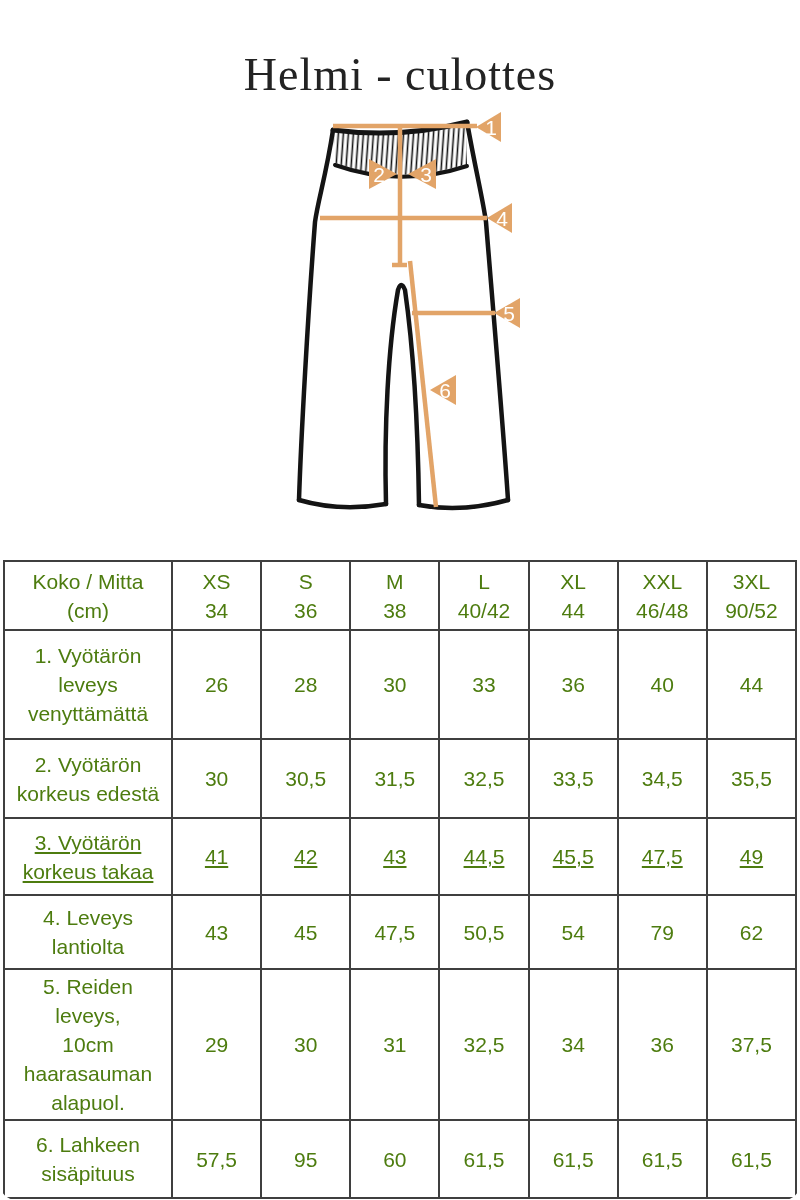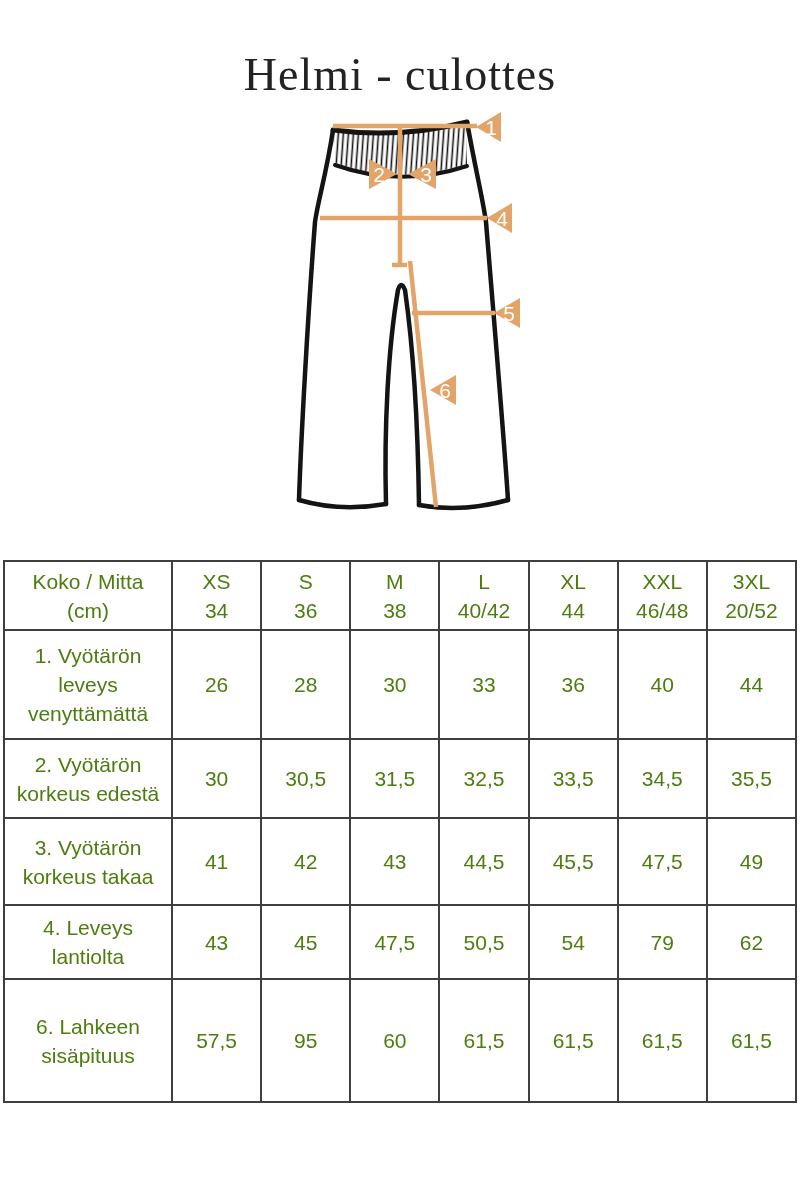--- a/index.html
+++ b/index.html
@@ -9,21 +9,21 @@
               font-family:"Liberation Serif",serif;font-weight:400;font-size:46px;
               color:#232323;letter-spacing:1px;line-height:1;}
   .diagram-wrap{position:absolute;top:108px;left:0;width:800px;height:450px;}
   .size-table{position:absolute;top:560px;left:3px;width:794px;border-collapse:collapse;
               table-layout:fixed;text-align:center;color:#4d7c0f;font-size:21px;}
   .size-table th,.size-table td{border:2px solid #3f3f3f;font-weight:400;
               vertical-align:middle;padding:2px 3px;line-height:29px;}
   .size-table tr:nth-child(1){height:69px;}
   .size-table tr:nth-child(2){height:109px;}
   .size-table tr:nth-child(3){height:79px;padding-left:36px;}
-  .size-table tr:nth-child(4){height:87px;}
+  .size-table tr:nth-child(4){height:77px;text-decoration:underline;}
   .size-table tr:nth-child(5){height:74px;}
   .size-table tr:nth-child(6){height:123px;}
   .size-table tr:nth-child(7){height:78px;padding-left:10px;}
   .flag-num{font-family:"Liberation Sans",sans-serif;font-size:21px;fill:#ffffff;}
 </style>
 </head>
 <body>
 
 <div class="canvas">
 
@@ -123,21 +123,21 @@
           <th>
             <div>XL</div>
             <div>44</div>
           </th>
           <th>
             <div>XXL</div>
             <div>46/48</div>
           </th>
           <th>
             <div>3XL</div>
-            <div>20/52</div>
+            <div>90/52</div>
           </th>
         </tr>
         <tr>
           <td>
             <div>1. Vyötärön</div>
             <div>leveys</div>
             <div>venyttämättä</div>
           </td>
           <td>26</td>
           <td>28</td>
@@ -181,20 +181,35 @@
           <td>43</td>
           <td>45</td>
           <td>47,5</td>
           <td>50,5</td>
           <td>54</td>
           <td>79</td>
           <td>62</td>
         </tr>
         <tr>
           <td>
+            <div>5. Reiden leveys,</div>
+            <div>10cm</div>
+            <div>haarasauman</div>
+            <div>alapuol.</div>
+          </td>
+          <td>29</td>
+          <td>30</td>
+          <td>31</td>
+          <td>32,5</td>
+          <td>34</td>
+          <td>36</td>
+          <td>37,5</td>
+        </tr>
+        <tr>
+          <td>
             <div>6. Lahkeen</div>
             <div>sisäpituus</div>
           </td>
           <td>57,5</td>
           <td>95</td>
           <td>60</td>
           <td>61,5</td>
           <td>61,5</td>
           <td>61,5</td>
           <td>61,5</td>

